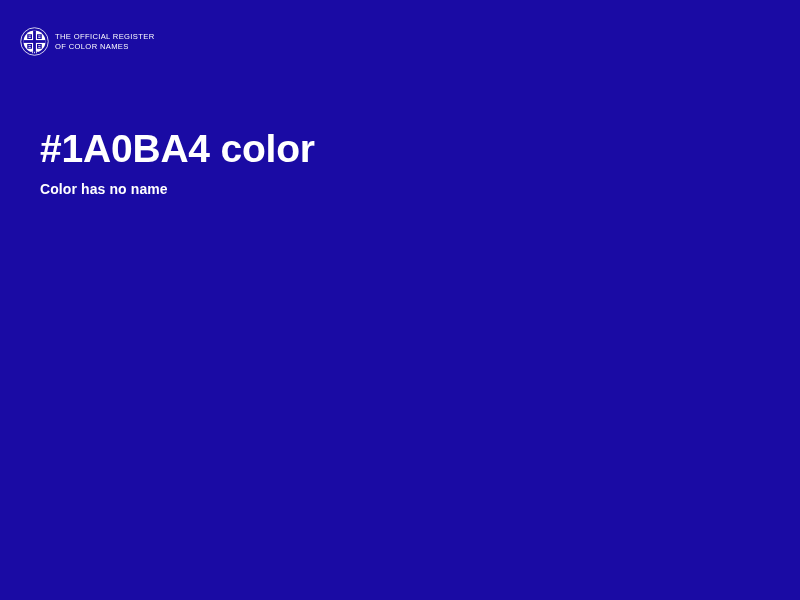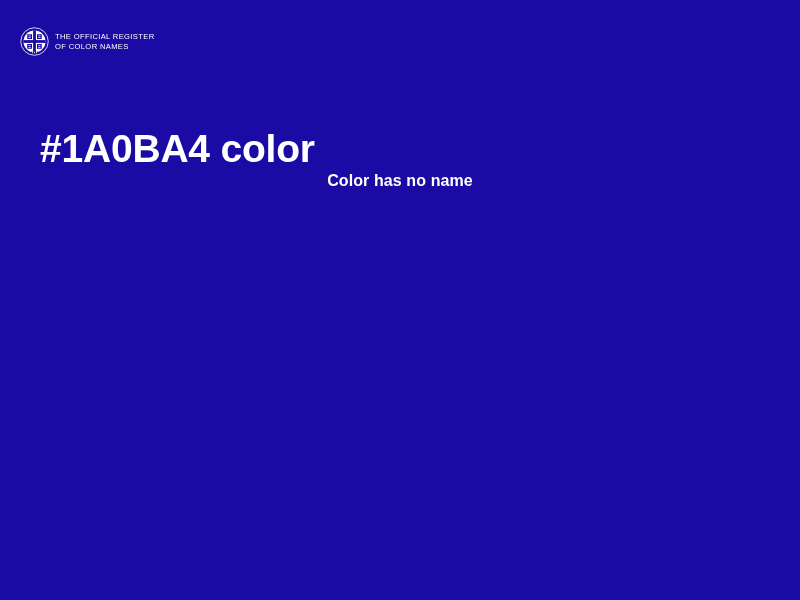--- a/index.html
+++ b/index.html
@@ -66,29 +66,28 @@
     color: #ffffff;
     font-family: "Liberation Sans", sans-serif;
     font-size: 39px;
     font-weight: bold;
     line-height: 50px;
     letter-spacing: -0.2px;
     white-space: nowrap;
   }
 
   .color-subtitle {
-    margin-top: 0;
+    margin-top: 8px;
     color: #ffffff;
     font-family: "Liberation Sans", sans-serif;
-    font-size: 16px;
+    font-size: 14px;
     font-weight: bold;
     line-height: 14px;
     letter-spacing: 0.1px;
     white-space: nowrap;
-    text-align: center;
   }
 </style>
 </head>
 <body style="background: rgb(26, 11, 164);">
 
 <div class="page" style="background: rgb(26, 11, 164);">
 
   <div class="site-header">
 
     <span class="brand-mark">

